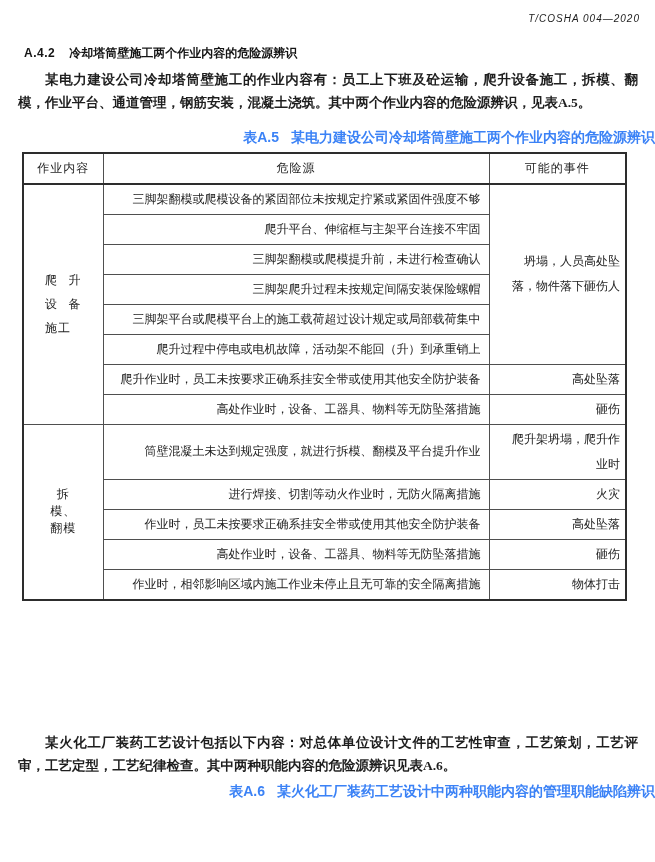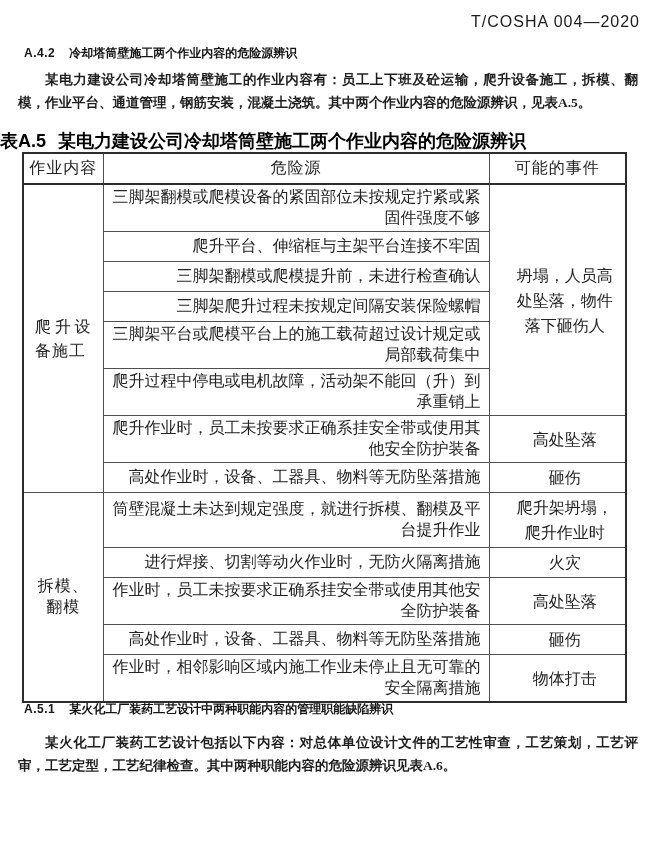--- a/index.html
+++ b/index.html
@@ -4,60 +4,60 @@
 <style>
   * { margin:0; padding:0; box-sizing:border-box; }
   html,body { background:#e8e8e8; }
   #page {
     position:relative; width:655px; height:862px; background:#ffffff;
     font-family:"Liberation Serif", serif; color:#222; overflow:hidden;
     margin:0 auto;
   }
   .doc-number {
     position:absolute; top:13px; right:15px;
-    font-family:"Liberation Sans", sans-serif; font-size:16px;
-    letter-spacing:1px; color:#1c1c1c; white-space:nowrap;
+    font-family:"Liberation Sans", sans-serif; font-size:10px;
+    letter-spacing:1px; color:#1c1c1c; white-space:nowrap;font-style:italic;
   }
   .sec-heading {
     position:absolute; left:24px; right:18px;
     font-family:Liberation Sans, sans-serif; font-weight:bold;
     font-size:12px; color:#141414; white-space:nowrap;
   }
   .sec-heading .num { margin-right:14px; letter-spacing:0.5px; }
   .para {
     position:absolute; left:18px; width:620px;
     font-size:13.5px; line-height:23px; text-align:justify;
     text-indent:2em; color:#1e1e1e;font-weight:bold;
   }
   .tbl-title {
-    position:absolute; left:0; width:655px; text-align:left;
+    position:absolute; left:0; width:655px; text-align:right;
     font-family:"Liberation Sans", sans-serif; font-weight:bold;
-    font-size:18px; color:#000000;
+    font-size:14px; color:#3b82f6;
   }
   .tbl-title .lbl { margin-right:12px; }
   table.std {
     position:absolute; left:22px; border-collapse:collapse;
     table-layout:fixed; background:#fff;
     border:2px solid #2d2d2d;
   }
   #table-a5 { top:152px; width:603px; }
   #table-a6 { top:813px; width:604px; }
   table.std th, table.std td {
     border:1px solid #4f4f4f; font-weight:normal;
-    font-size:16px; color:#232323; vertical-align:middle;
+    font-size:12px; color:#232323; vertical-align:middle;
     overflow:hidden;
   }
   table.std thead th {
     height:31px; text-align:center; border-bottom:2px solid #2d2d2d;
     letter-spacing:1px;
   }
   #table-a5 tbody td { height:30px; }
   td.c-hazard { text-align:right; padding:2px 8px; }
-  td.c-event  { text-align:center; padding:2px 5px 2px 20px; line-height:25px; }
-  td.c-activity { text-align:center; padding:2px 11px; letter-spacing:1px; }
+  td.c-event  { text-align:right; padding:2px 5px 2px 20px; line-height:25px; }
+  td.c-activity { text-align:center; padding:2px 21px; letter-spacing:1px; }
   td.c-activity.spread {
     text-align:justify; text-align-last:left; word-break:break-all;
     line-height:24px;
   }
   
   td.c-activity.spread .inner { display:inline-block; width:100%; text-align:justify; }
 </style>
 </head>
 <body>
 
@@ -136,21 +136,21 @@
       </tr>
       <tr>
         <td class="c-hazard">作业时，相邻影响区域内施工作业未停止且无可靠的安全隔离措施</td>
         <td class="c-event">物体打击</td>
       </tr>
     </tbody>
   </table>
 
 
 
-  <div class="sec-heading" style="top:701px;">
-    <span class="num">A.5.1</span><span>某火化工厂装药工艺设计中两种职能内容的管理职能缺陷辨识</span>
-  </div>
 
   <div class="para" style="top:732px; line-height:22.5px;">某火化工厂装药工艺设计包括以下内容：对总体单位设计文件的工艺性审查，工艺策划，工艺评审，工艺定型，工艺纪律检查。其中两种职能内容的危险源辨识见表A.6。</div>
 
+  <div class="tbl-title" style="top:783px;">
+    <span class="lbl">表A.6</span><span>某火化工厂装药工艺设计中两种职能内容的管理职能缺陷辨识</span>
+  </div>
 
 
 </div>
 
 </body></html>

